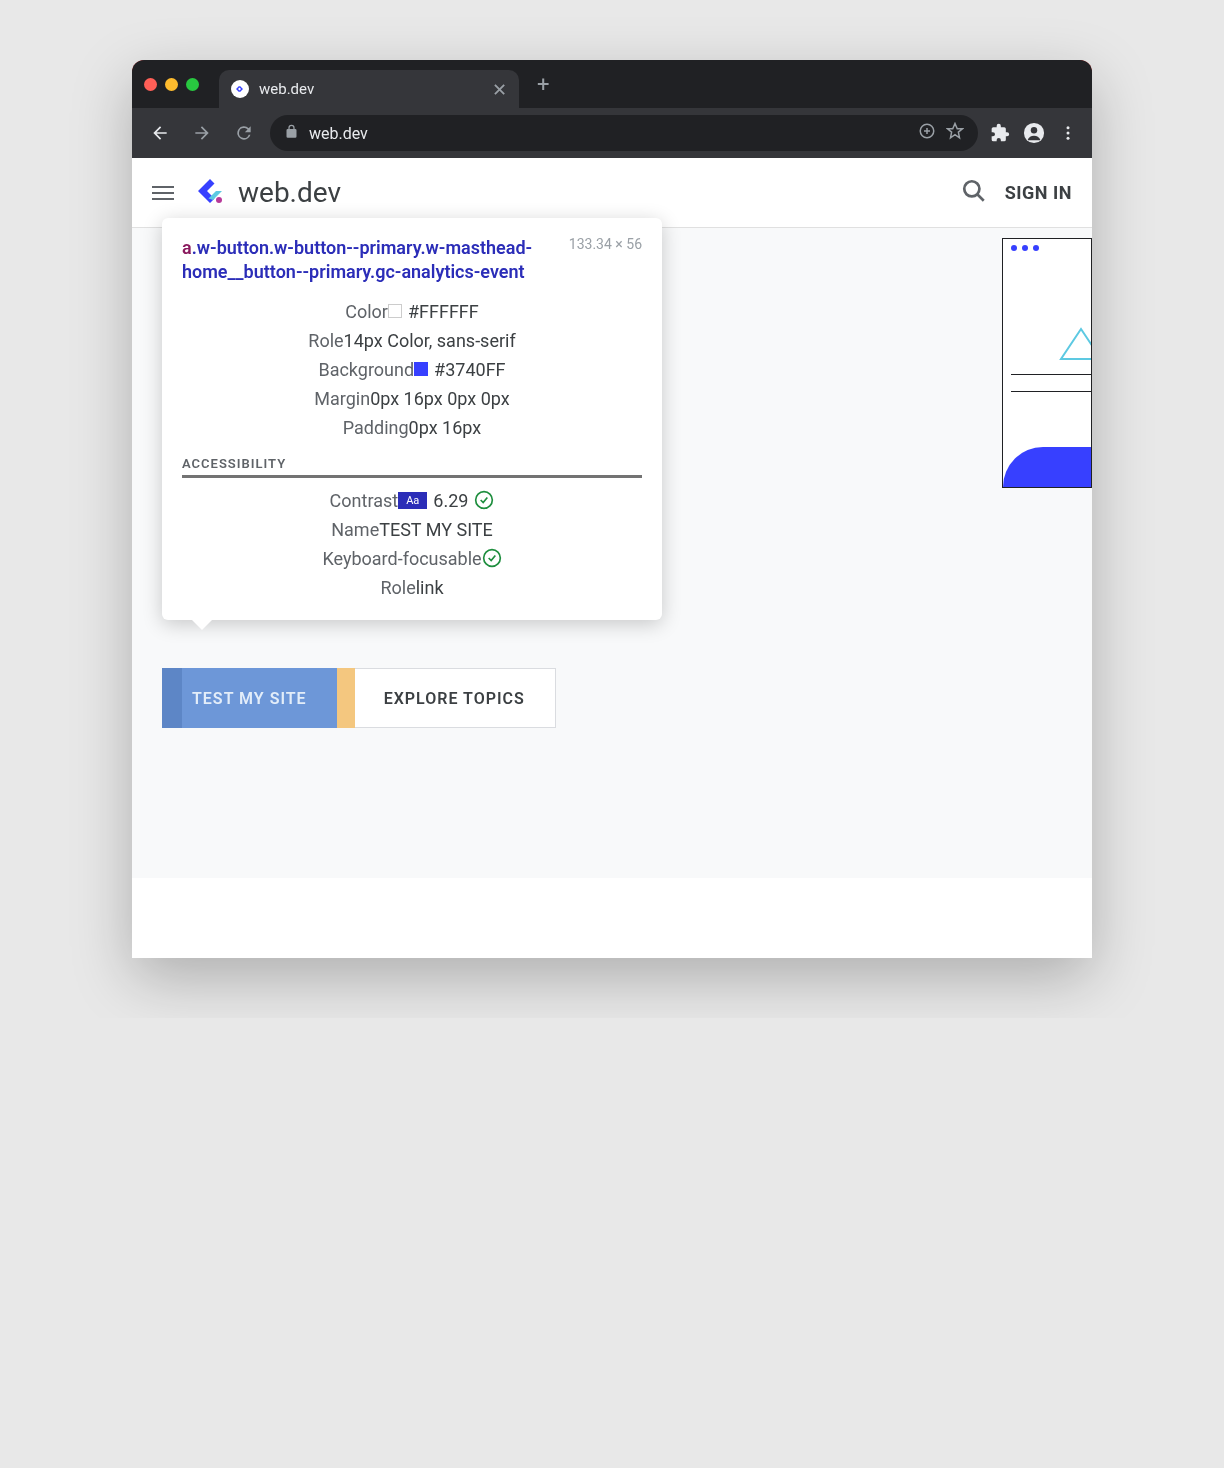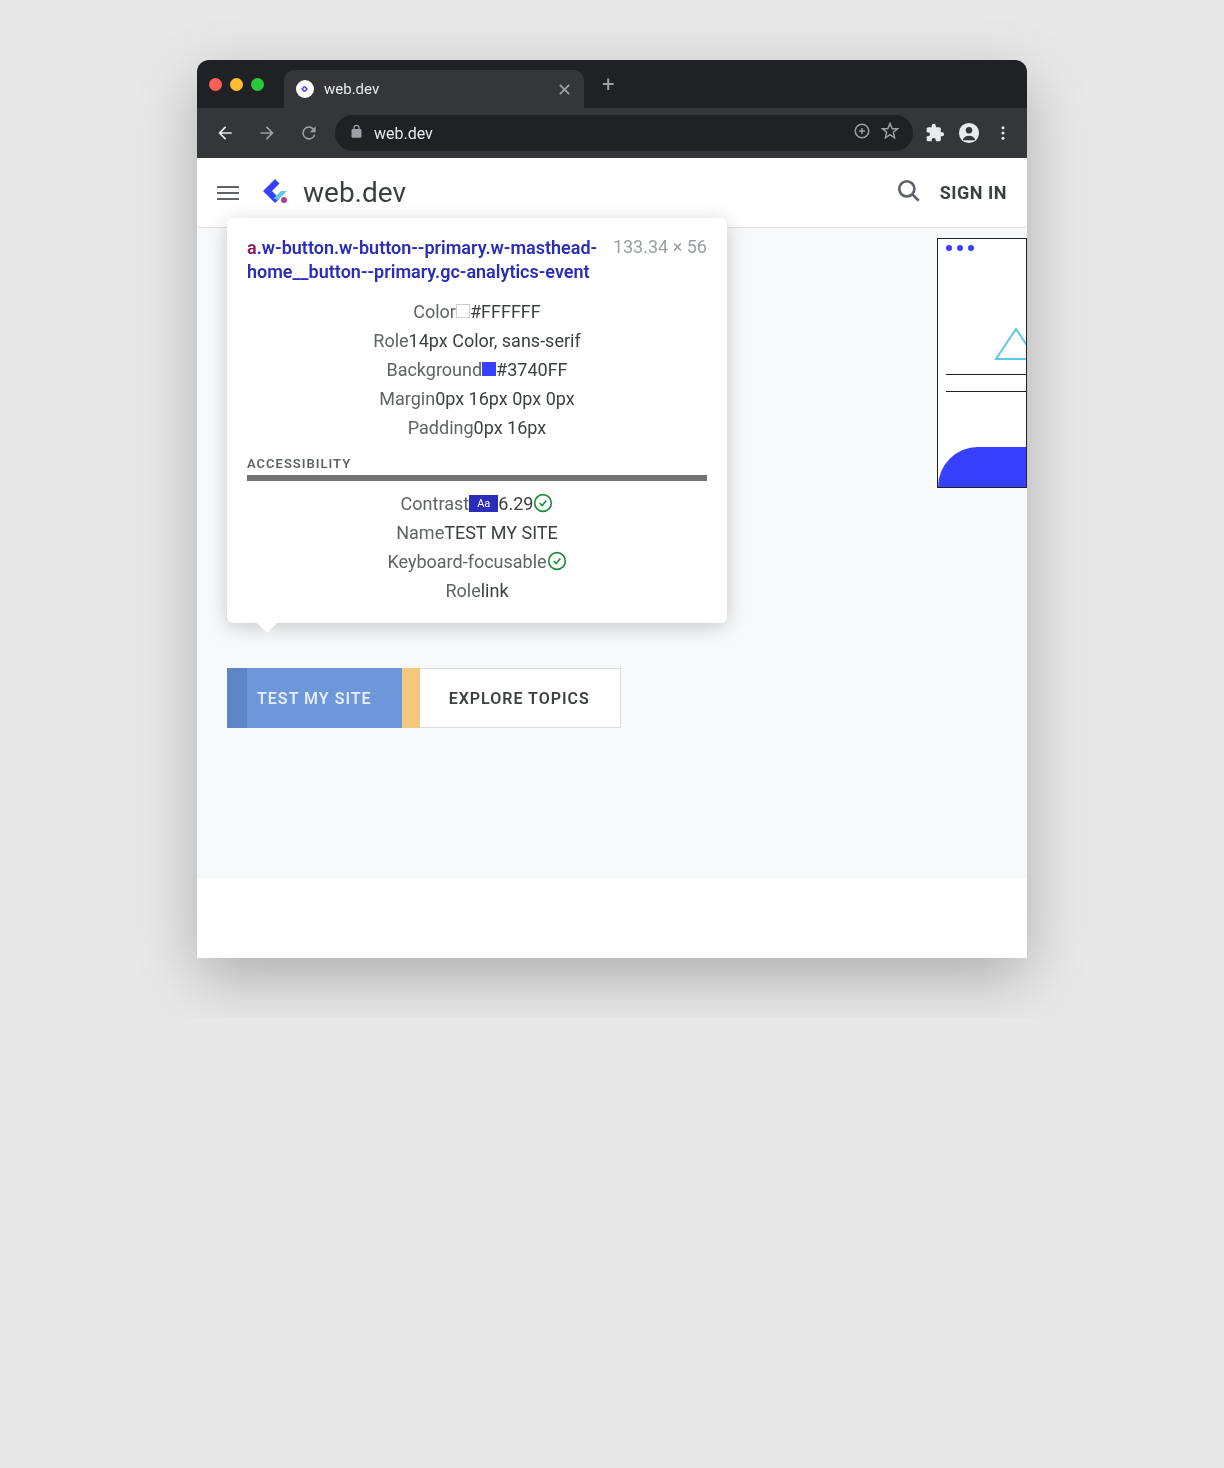--- a/index.html
+++ b/index.html
@@ -1,17 +1,17 @@
 <!DOCTYPE html>
 <html><head>
 <meta charset="utf-8">
 <style>
 *{box-sizing:border-box;margin:0;padding:0;font-family:-apple-system,BlinkMacSystemFont,"Segoe UI",Roboto,sans-serif}
 body{background:#e8e8e8;display:flex;align-items:flex-start;justify-content:center;padding:60px 0}
-.window{width:830px;border-radius:20px;overflow:visible;box-shadow:0 20px 60px rgba(0,0,0,.25);background:#ef4444;position:relative}
+.window{width:960px;border-radius:12px;overflow:visible;box-shadow:0 20px 60px rgba(0,0,0,.25);background:#ef4444;position:relative}
 
 
 .titlebar{background:#202124;height:48px;display:flex;align-items:center;padding:0 12px;border-radius:12px 12px 0 0}
 .traffic{display:flex;gap:8px;margin-right:20px}
 .dot{width:13px;height:13px;border-radius:50%}
 .red{background:#ff5f57}
 .yellow{background:#febc2e}
 .green{background:#28c840}
 .tab{background:#35363a;height:38px;margin-top:10px;border-radius:10px 10px 0 0;display:flex;align-items:center;padding:0 12px;gap:10px;min-width:300px}
 .favicon{width:18px;height:18px;border-radius:50%;background:#fff;display:flex;align-items:center;justify-content:center}
@@ -60,25 +60,25 @@
 .illus-lines{position:absolute;top:135px;left:8px;right:0}
 .illus-lines div{height:1px;background:#202124;margin-bottom:16px}
 .illus-wave{position:absolute;bottom:0;left:0;right:0;height:40px;background:#3740ff;border-top-left-radius:40px}
 
 
 .tooltip{position:absolute;left:30px;top:-10px;width:500px;background:#fff;border-radius:6px;box-shadow:0 4px 20px rgba(0,0,0,.2);padding:18px 20px;z-index:10}
 .tooltip::after{content:"";position:absolute;bottom:-10px;left:30px;border-left:10px solid transparent;border-right:10px solid transparent;border-top:10px solid #fff}
 .tt-head{display:flex;align-items:flex-start;gap:12px;margin-bottom:12px}
 .tt-sel{font-size:18px;color:#2b2db8;font-weight:600;line-height:1.35;flex:1}
 .tt-sel .tag{color:#8a1a5e}
-.tt-dim{font-size:18px;color:#9aa0a6;white-space:nowrap}
+.tt-dim{font-size:14px;color:#9aa0a6;white-space:nowrap}
 .tt-row{display:flex;justify-content:center;align-items:center;font-size:18px;color:#5f6368;padding:4px 0}
-.tt-row .val{color:#3c4043;display:flex;align-items:center;}
+.tt-row .val{color:#3c4043;display:flex;align-items:center;gap:6px}
 .swatch{width:14px;height:14px;border:1px solid #ccc;display:inline-block}
-.tt-section{font-size:13px;color:#5f6368;letter-spacing:1px;font-weight:600;margin:14px 0 8px;border-bottom:6px solid #737373;padding-bottom:4px}
+.tt-section{font-size:13px;color:#5f6368;letter-spacing:1px;font-weight:600;margin:14px 0 8px;border-bottom:3px solid #737373;padding-bottom:4px}
 .aa-badge{background:#2b2db8;color:#fff;padding:2px 8px;font-size:11px}
 .check{color:#1e8e3e;width:20px;height:20px}
 .footer{height:80px;background:#fff}
 </style>
 </head>
 <body>
 
 <div class="window">
 
   <div class="titlebar">

